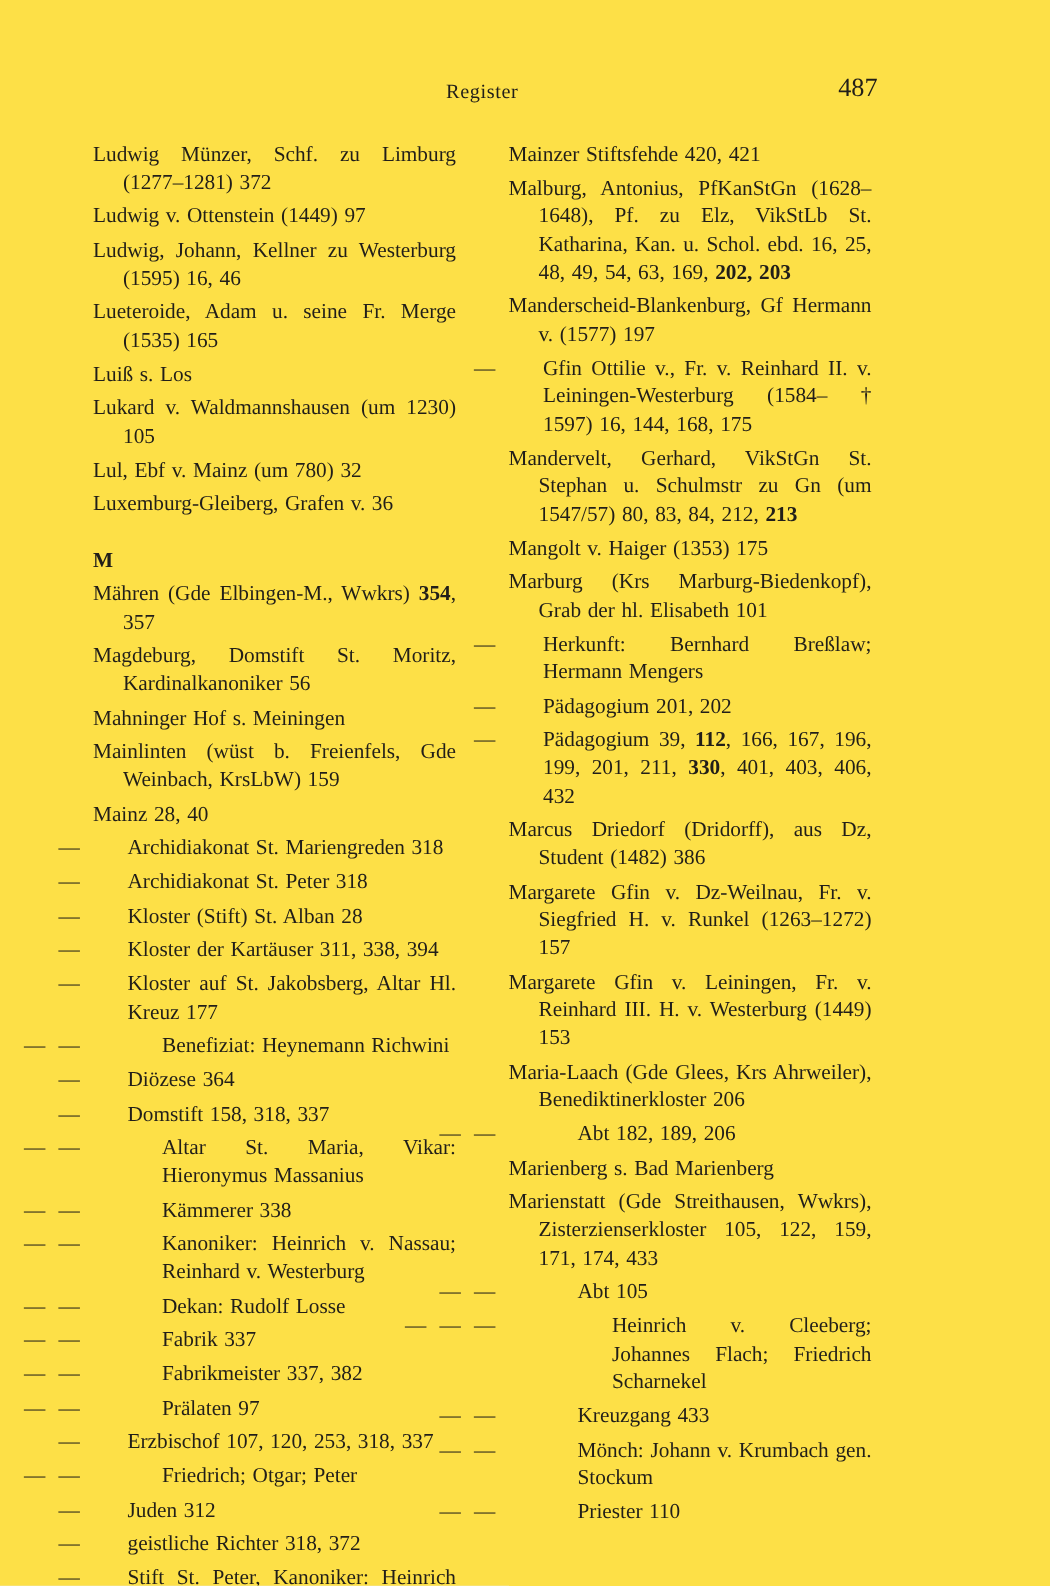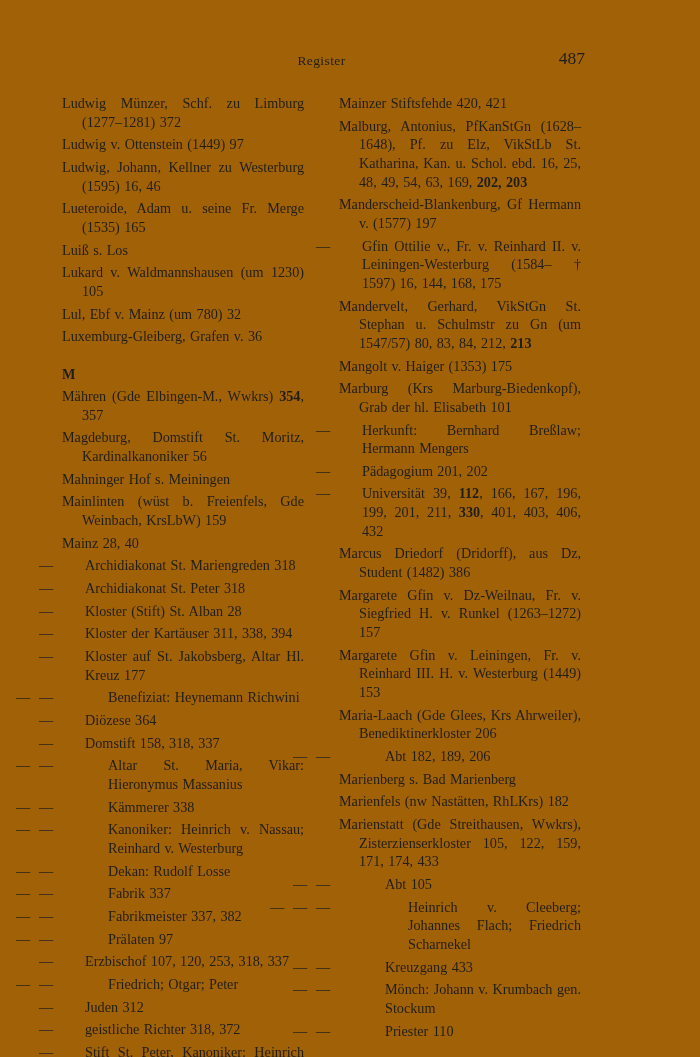--- a/index.html
+++ b/index.html
@@ -4,21 +4,21 @@
 <style>
   html,body{margin:0;padding:0;}
   body{
     width:700px;height:1057px;
     background:#e9e9e9;
     font-family:"Liberation Serif","DejaVu Serif",serif;
   }
   .page{
     position:relative;
     width:700px;height:1057px;
-    background:#a16207;
+    background:#fde047;
     color:#211e19;
     overflow:hidden;
   }
   .text-block{
     position:absolute;
     left:58px;top:50px;width:527px;
   }
   .page-header{
     position:relative;
     height:22px;
@@ -113,28 +113,27 @@
       <div class="column" id="col-right">
           <p class="entry level-0"><span>Mainzer Stiftsfehde 420, 421</span></p>
           <p class="entry level-0"><span>Malburg, Antonius, PfKanStGn (1628–1648), Pf. zu Elz, VikStLb St. Katharina, Kan. u. Schol. ebd. 16, 25, 48, 49, 54, 63, 169, </span><span class="b">202, 203</span></p>
           <p class="entry level-0"><span>Manderscheid-Blankenburg, Gf Hermann v. (1577) 197</span></p>
           <p class="entry level-1"><span class="dash">—</span><span>Gfin Ottilie v., Fr. v. Reinhard II. v. Leiningen-Westerburg (1584– † 1597) 16, 144, 168, 175</span></p>
           <p class="entry level-0"><span>Mandervelt, Gerhard, VikStGn St. Stephan u. Schulmstr zu Gn (um 1547/57) 80, 83, 84, 212, </span><span class="b">213</span></p>
           <p class="entry level-0"><span>Mangolt v. Haiger (1353) 175</span></p>
           <p class="entry level-0"><span>Marburg (Krs Marburg-Biedenkopf), Grab der hl. Elisabeth 101</span></p>
           <p class="entry level-1"><span class="dash">—</span><span>Herkunft: Bernhard Breßlaw; Hermann Mengers</span></p>
           <p class="entry level-1"><span class="dash">—</span><span>Pädagogium 201, 202</span></p>
-          <p class="entry level-1"><span class="dash">—</span><span>Universität 39, </span><span class="b">112</span><span>, 166, 167, 196, 199, 201, 211, </span><span class="b">330</span><span>, 401, 403, 406, 432</span></p>
+          <p class="entry level-1"><span class="dash">—</span><span>Pädagogium 39, </span><span class="b">112</span><span>, 166, 167, 196, 199, 201, 211, </span><span class="b">330</span><span>, 401, 403, 406, 432</span></p>
           <p class="entry level-0"><span>Marcus Driedorf (Dridorff), aus Dz, Student (1482) 386</span></p>
           <p class="entry level-0"><span>Margarete Gfin v. Dz-Weilnau, Fr. v. Siegfried H. v. Runkel (1263–1272) 157</span></p>
           <p class="entry level-0"><span>Margarete Gfin v. Leiningen, Fr. v. Reinhard III. H. v. Westerburg (1449) 153</span></p>
           <p class="entry level-0"><span>Maria-Laach (Gde Glees, Krs Ahrweiler), Benediktinerkloster 206</span></p>
           <p class="entry level-2"><span class="dash">—</span><span class="dash">—</span><span>Abt 182, 189, 206</span></p>
           <p class="entry level-0"><span>Marienberg s. Bad Marienberg</span></p>
-          <p class="entry level-0"><span>Marienfels (nw Nastätten, RhLKrs) 182</span></p>
           <p class="entry level-0"><span>Marienstatt (Gde Streithausen, Wwkrs), Zisterzienserkloster 105, 122, 159, 171, 174, 433</span></p>
           <p class="entry level-2"><span class="dash">—</span><span class="dash">—</span><span>Abt 105</span></p>
           <p class="entry level-3"><span class="dash">—</span><span class="dash">—</span><span class="dash">—</span><span>Heinrich v. Cleeberg; Johannes Flach; Friedrich Scharnekel</span></p>
           <p class="entry level-2"><span class="dash">—</span><span class="dash">—</span><span>Kreuzgang 433</span></p>
           <p class="entry level-2"><span class="dash">—</span><span class="dash">—</span><span>Mönch: Johann v. Krumbach gen. Stockum</span></p>
           <p class="entry level-2"><span class="dash">—</span><span class="dash">—</span><span>Priester 110</span></p>
         </div>
     </div>
   </div>
 </div>

